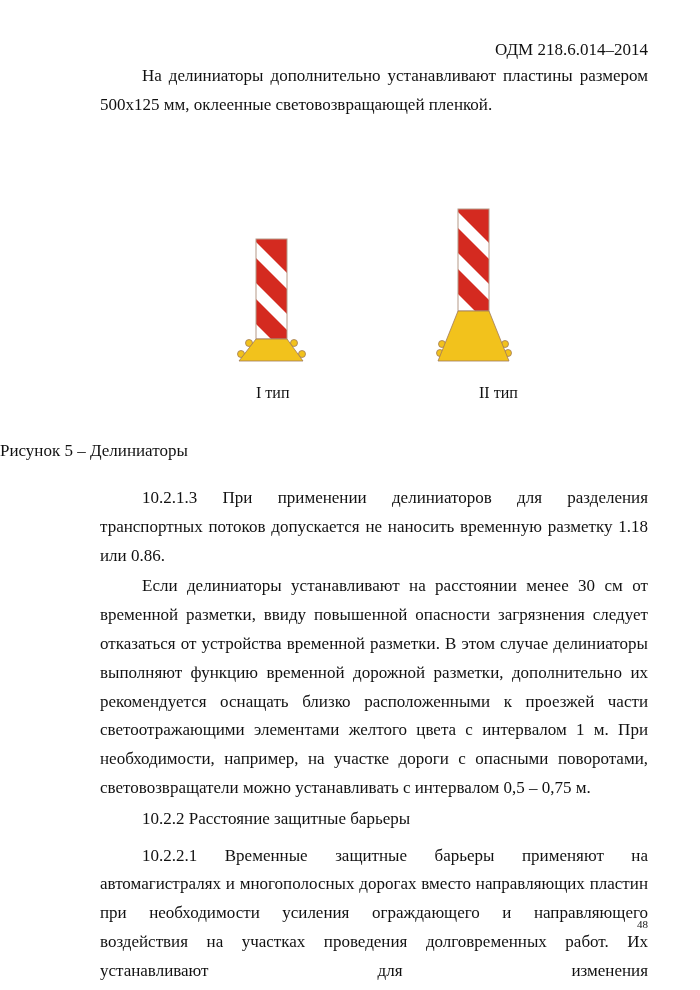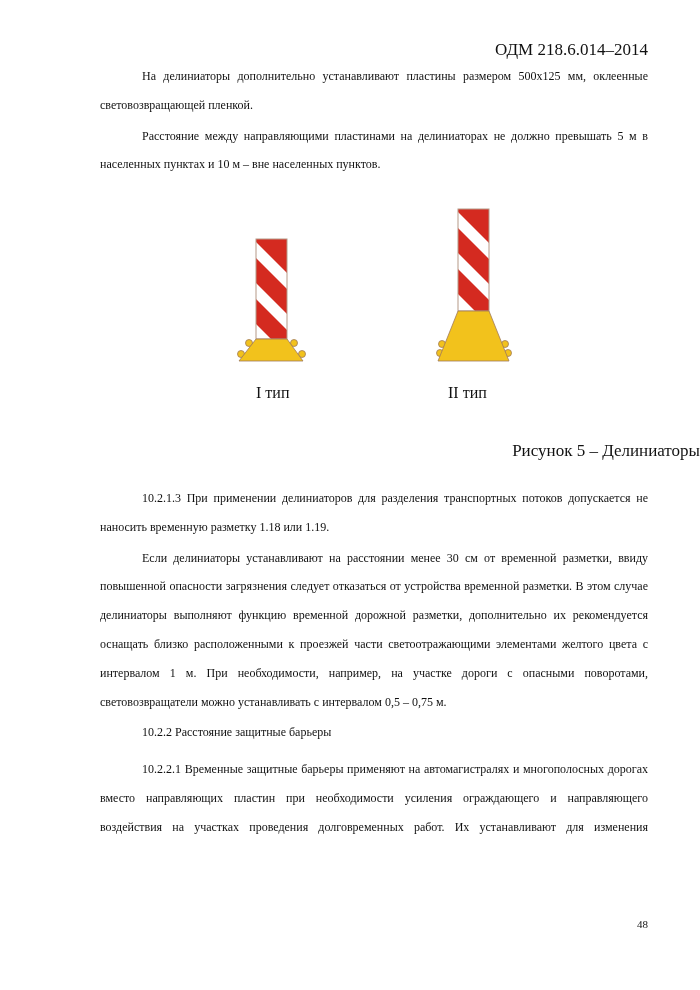--- a/index.html
+++ b/index.html
@@ -1,35 +1,34 @@
 <!DOCTYPE html>
 <html><head>
   <meta charset="utf-8">
   <style>
     html, body { margin: 0; padding: 0; background: #ffffff; }
     body { width: 700px; height: 990px; position: relative; overflow: hidden;
       font-family: "Liberation Serif", "DejaVu Serif", serif; color: #111; }
     .page { position: absolute; left: 0; top: 0; width: 700px; height: 990px; }
     .header { position: absolute; right: 52px; top: 40px; font-size: 17px; }
-    .body { position: absolute; left: 100px; width: 548px; font-size: 12px; line-height: 28.8px; text-align: justify; }
+    .body { position: absolute; left: 100px; width: 548px; font-size: 17px; line-height: 28.8px; text-align: justify; }
     .p { margin: 0; text-indent: 42px; text-align-last: left; }
     .figure { position: absolute; left: 0; top: 200px; width: 700px; height: 210px; }
     .fig-label { position: absolute; top: 384px; font-size: 16px; }
-    .caption { position: absolute; top: 441px; width: 700px; left: 0; text-align: right; font-size: 17px; }
+    .caption { position: absolute; top: 441px; width: 700px; left: 0; text-align: left; font-size: 17px; }
     .pagenum { position: absolute; right: 52px; top: 918px; font-size: 11px; }
   </style>
 </head>
 <body>
 
 <div class="page">
   <div class="header">ОДМ 218.6.014–2014</div>
 
   <div class="body" style="top:62px;">
     <p class="p">На делиниаторы дополнительно устанавливают пластины размером 500х125 мм, оклеенные световозвращающей пленкой.</p>
-    <p class="p" style="margin-top:2px;">Расстояние между направляющими пластинами на делиниаторах не должно превышать 5 м в населенных пунктах и 10 м – вне населенных пунктов.</p>
   </div>
 
   <svg class="figure" viewBox="0 200 700 210" width="700" height="210">
     <defs>
       <clipPath id="clip1">
           <rect x="256" y="239" width="31" height="100"></rect>
         </clipPath>
       <clipPath id="clip2">
           <rect x="458" y="209" width="31" height="102"></rect>
         </clipPath>
@@ -60,25 +59,25 @@
       <rect x="458" y="209" width="31" height="102" fill="none" stroke="#b59a88" stroke-width="1"></rect>
       <circle cx="442" cy="344" r="3.5" fill="#f2c21c" stroke="#a07a5a" stroke-width="0.8"></circle>
       <circle cx="440" cy="353" r="3.5" fill="#f2c21c" stroke="#a07a5a" stroke-width="0.8"></circle>
       <circle cx="505" cy="344" r="3.5" fill="#f2c21c" stroke="#a07a5a" stroke-width="0.8"></circle>
       <circle cx="508" cy="353" r="3.5" fill="#f2c21c" stroke="#a07a5a" stroke-width="0.8"></circle>
       <polygon points="458,311 489,311 509,361 438,361" fill="#f2c21c" stroke="#a07a5a" stroke-width="0.8"></polygon>
     </g>
   </svg>
 
   <div class="fig-label" style="left:256px;">I тип</div>
-  <div class="fig-label" style="left:448px;">II тип</div>
+  <div class="fig-label" style="left:479px;">II тип</div>
 
   <div class="caption">Рисунок 5 – Делиниаторы</div>
 
   <div class="body" style="top:484px;">
-    <p class="p">10.2.1.3 При применении делиниаторов для разделения транспортных потоков допускается не наносить временную разметку 1.18 или 1.19.</p>
+    <p class="p">10.2.1.3 При применении делиниаторов для разделения транспортных потоков допускается не наносить временную разметку 1.18 или 0.86.</p>
     <p class="p" style="margin-top:2px;">Если делиниаторы устанавливают на расстоянии менее 30 см от временной разметки, ввиду повышенной опасности загрязнения следует отказаться от устройства временной разметки. В этом случае  делиниаторы выполняют функцию временной дорожной разметки, дополнительно их рекомендуется оснащать близко расположенными к проезжей части светоотражающими элементами желтого цвета с интервалом 1 м. При необходимости, например, на участке дороги с опасными поворотами, световозвращатели можно устанавливать с интервалом 0,5 – 0,75 м.</p>
     <p class="p" style="margin-top:2px;">10.2.2 Расстояние защитные барьеры</p>
     <p class="p" style="margin-top:8px; text-align-last: justify;">10.2.2.1 Временные защитные барьеры применяют на автомагистралях и многополосных дорогах вместо направляющих пластин при необходимости усиления ограждающего и направляющего воздействия на участках проведения долговременных работ. Их устанавливают для изменения</p>
   </div>
 
   <div class="pagenum">48</div>
 </div>
 
 </body></html>

